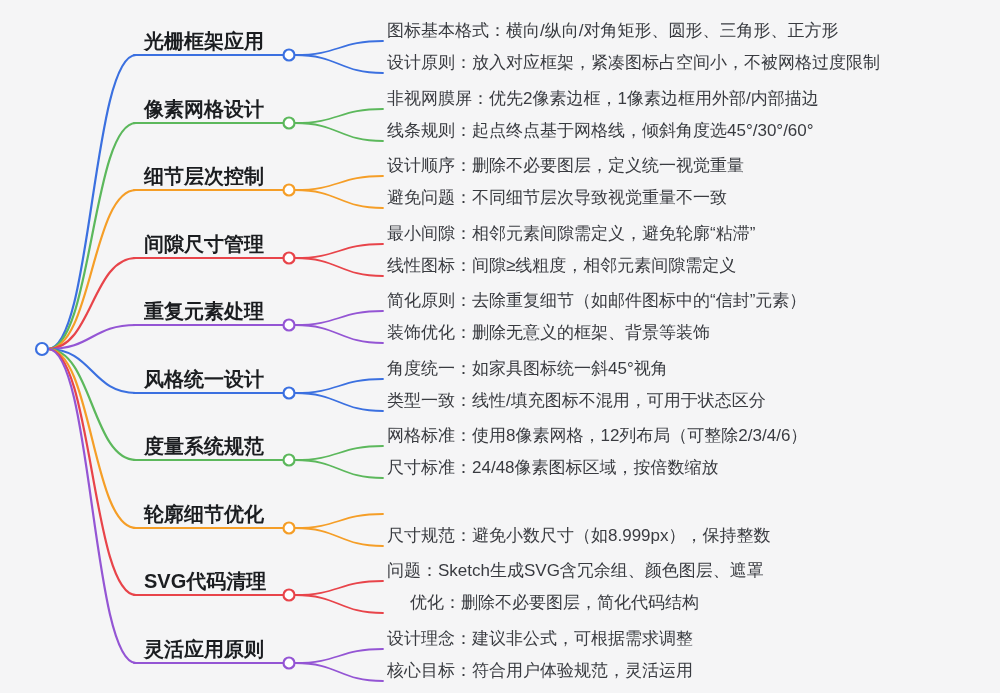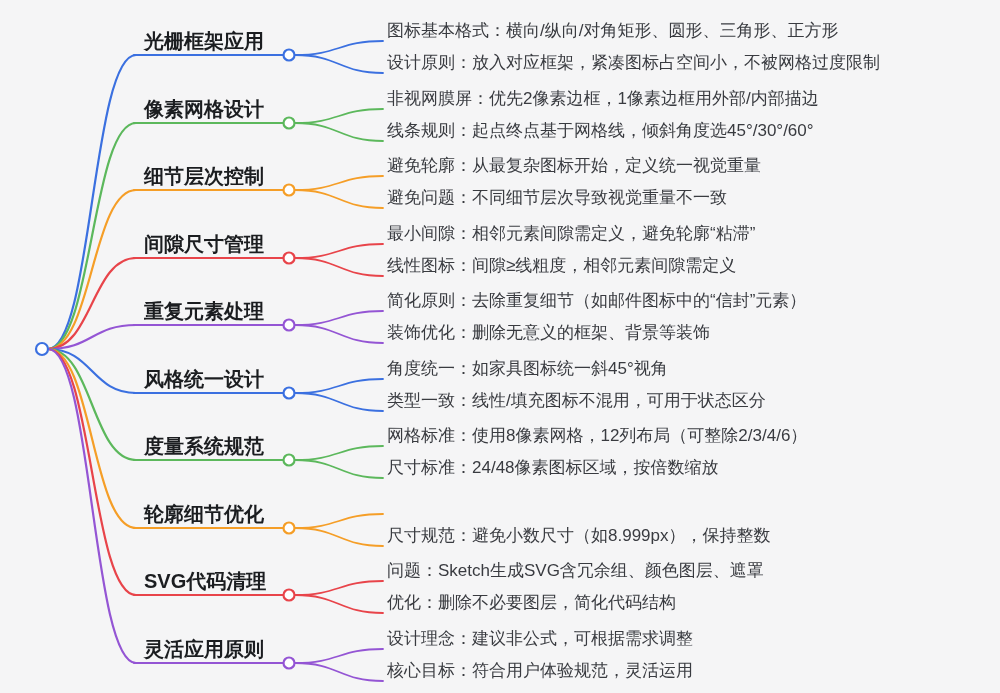--- a/index.html
+++ b/index.html
@@ -101,36 +101,36 @@
       <circle cx="42" cy="349" r="6" fill="#ffffff" stroke="#3b70e0" stroke-width="2.2"></circle>
     </svg>
   <div id="labels">
       <div class="branch-label" style="left: 144px; top: 30px;">光栅框架应用</div>
       <div class="leaf-text" style="left: 387px; top: 20px;">图标基本格式：横向/纵向/对角矩形、圆形、三角形、正方形</div>
       <div class="leaf-text" style="left: 387px; top: 52px;">设计原则：放入对应框架，紧凑图标占空间小，不被网格过度限制</div>
       <div class="branch-label" style="left: 144px; top: 98px;">像素网格设计</div>
       <div class="leaf-text" style="left: 387px; top: 88px;">非视网膜屏：优先2像素边框，1像素边框用外部/内部描边</div>
       <div class="leaf-text" style="left: 387px; top: 120px;">线条规则：起点终点基于网格线，倾斜角度选45°/30°/60°</div>
       <div class="branch-label" style="left: 144px; top: 165px;">细节层次控制</div>
-      <div class="leaf-text" style="left: 387px; top: 155px;">避免轮廓：从最复杂图标开始，定义统一视觉重量</div>
+      <div class="leaf-text" style="left: 387px; top: 155px;">设计顺序：删除不必要图层，定义统一视觉重量</div>
       <div class="leaf-text" style="left: 387px; top: 187px;">避免问题：不同细节层次导致视觉重量不一致</div>
       <div class="branch-label" style="left: 144px; top: 233px;">间隙尺寸管理</div>
       <div class="leaf-text" style="left: 387px; top: 223px;">最小间隙：相邻元素间隙需定义，避免轮廓“粘滞”</div>
       <div class="leaf-text" style="left: 387px; top: 255px;">线性图标：间隙≥线粗度，相邻元素间隙需定义</div>
       <div class="branch-label" style="left: 144px; top: 300px;">重复元素处理</div>
       <div class="leaf-text" style="left: 387px; top: 290px;">简化原则：去除重复细节（如邮件图标中的“信封”元素）</div>
       <div class="leaf-text" style="left: 387px; top: 322px;">装饰优化：删除无意义的框架、背景等装饰</div>
       <div class="branch-label" style="left: 144px; top: 368px;">风格统一设计</div>
       <div class="leaf-text" style="left: 387px; top: 358px;">角度统一：如家具图标统一斜45°视角</div>
       <div class="leaf-text" style="left: 387px; top: 390px;">类型一致：线性/填充图标不混用，可用于状态区分</div>
       <div class="branch-label" style="left: 144px; top: 435px;">度量系统规范</div>
       <div class="leaf-text" style="left: 387px; top: 425px;">网格标准：使用8像素网格，12列布局（可整除2/3/4/6）</div>
       <div class="leaf-text" style="left: 387px; top: 457px;">尺寸标准：24/48像素图标区域，按倍数缩放</div>
       <div class="branch-label" style="left: 144px; top: 503px;">轮廓细节优化</div>
       <div class="leaf-text" style="left: 387px; top: 525px;">尺寸规范：避免小数尺寸（如8.999px），保持整数</div>
       <div class="branch-label" style="left: 144px; top: 570px;">SVG代码清理</div>
       <div class="leaf-text" style="left: 387px; top: 560px;">问题：Sketch生成SVG含冗余组、颜色图层、遮罩</div>
-      <div class="leaf-text" style="left: 387px; top: 592px; text-align: right;">优化：删除不必要图层，简化代码结构</div>
+      <div class="leaf-text" style="left: 410px; top: 592px; text-align: right;">优化：删除不必要图层，简化代码结构</div>
       <div class="branch-label" style="left: 144px; top: 638px;">灵活应用原则</div>
       <div class="leaf-text" style="left: 387px; top: 628px;">设计理念：建议非公式，可根据需求调整</div>
       <div class="leaf-text" style="left: 387px; top: 660px;">核心目标：符合用户体验规范，灵活运用</div>
     </div>
 </div>
 
 </body></html>

